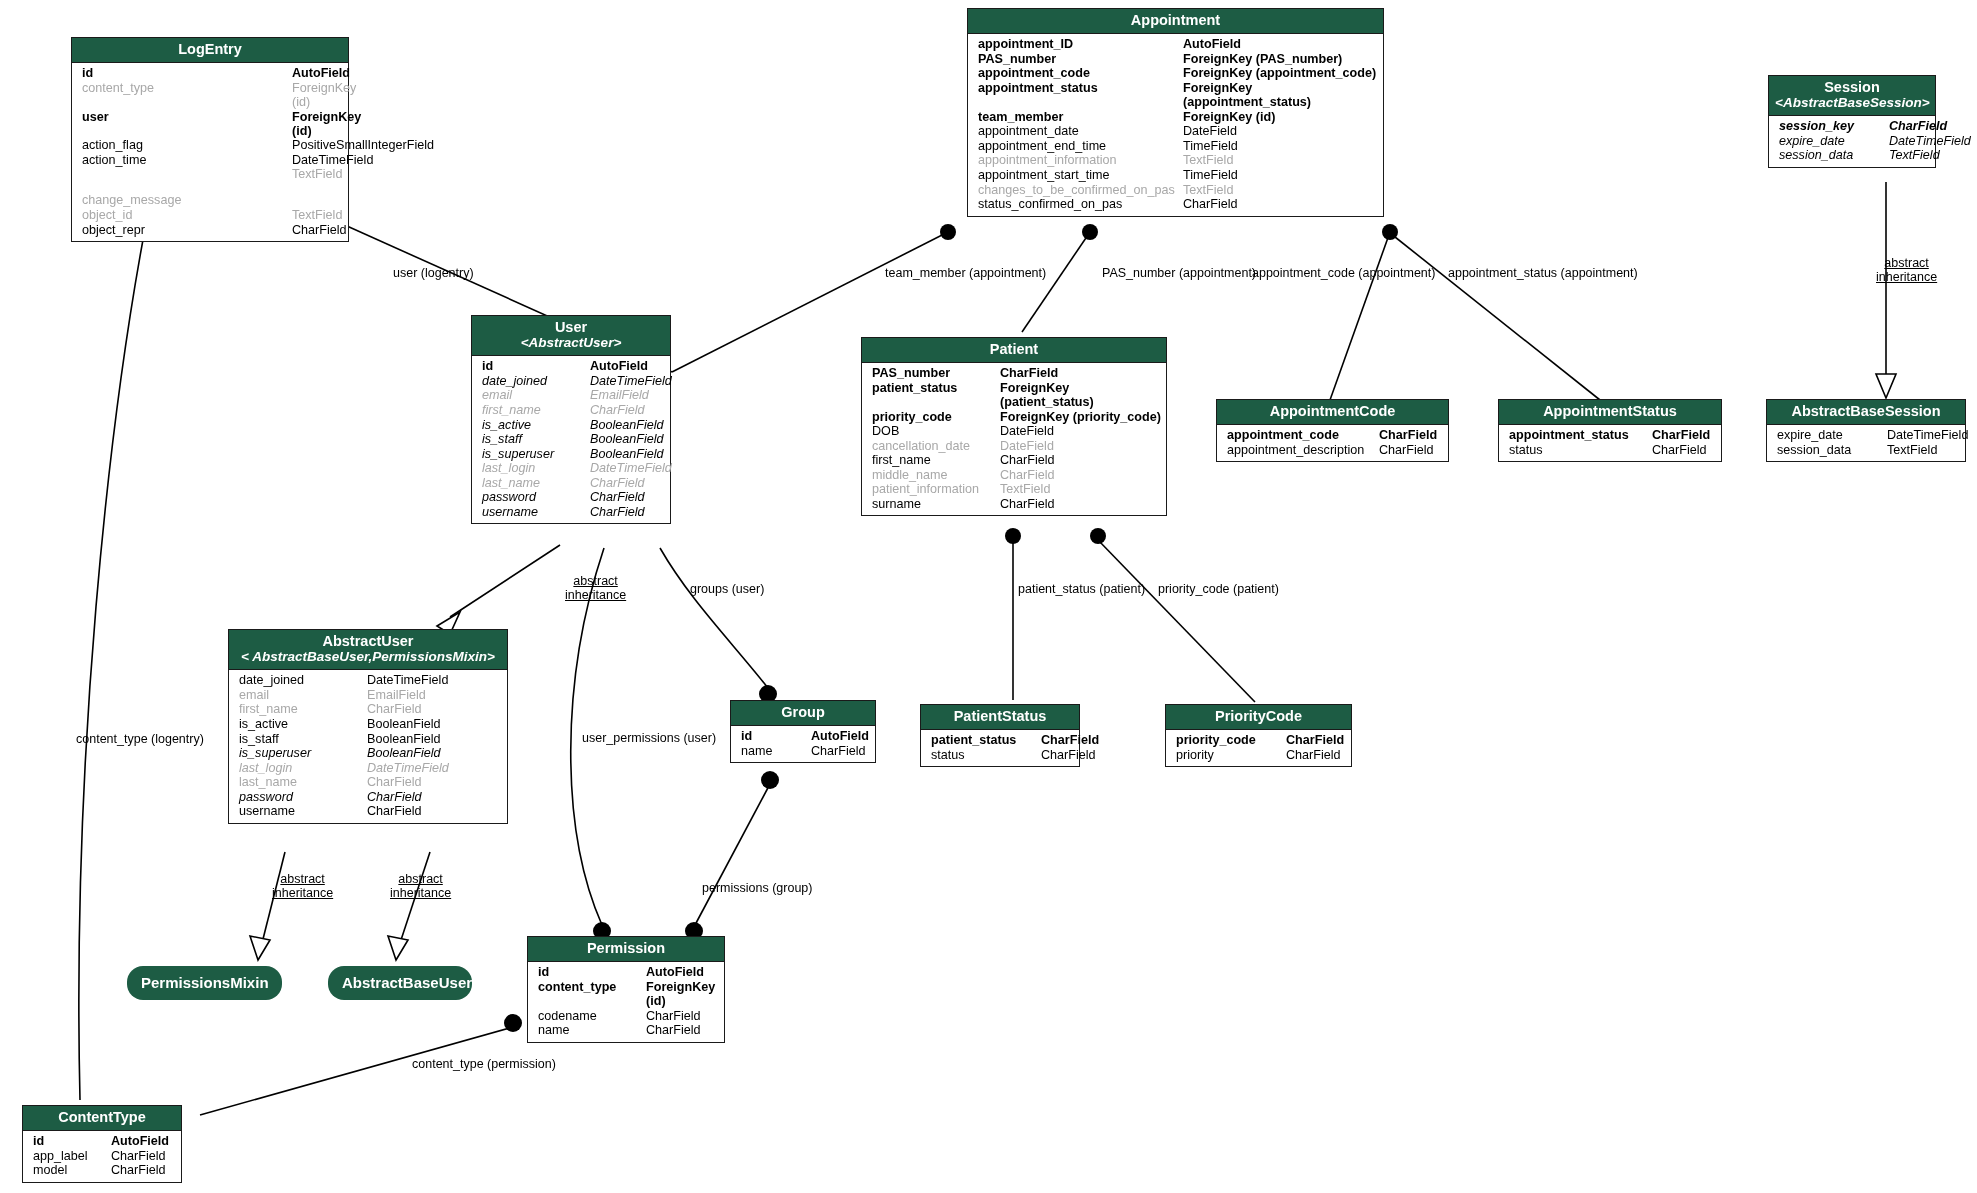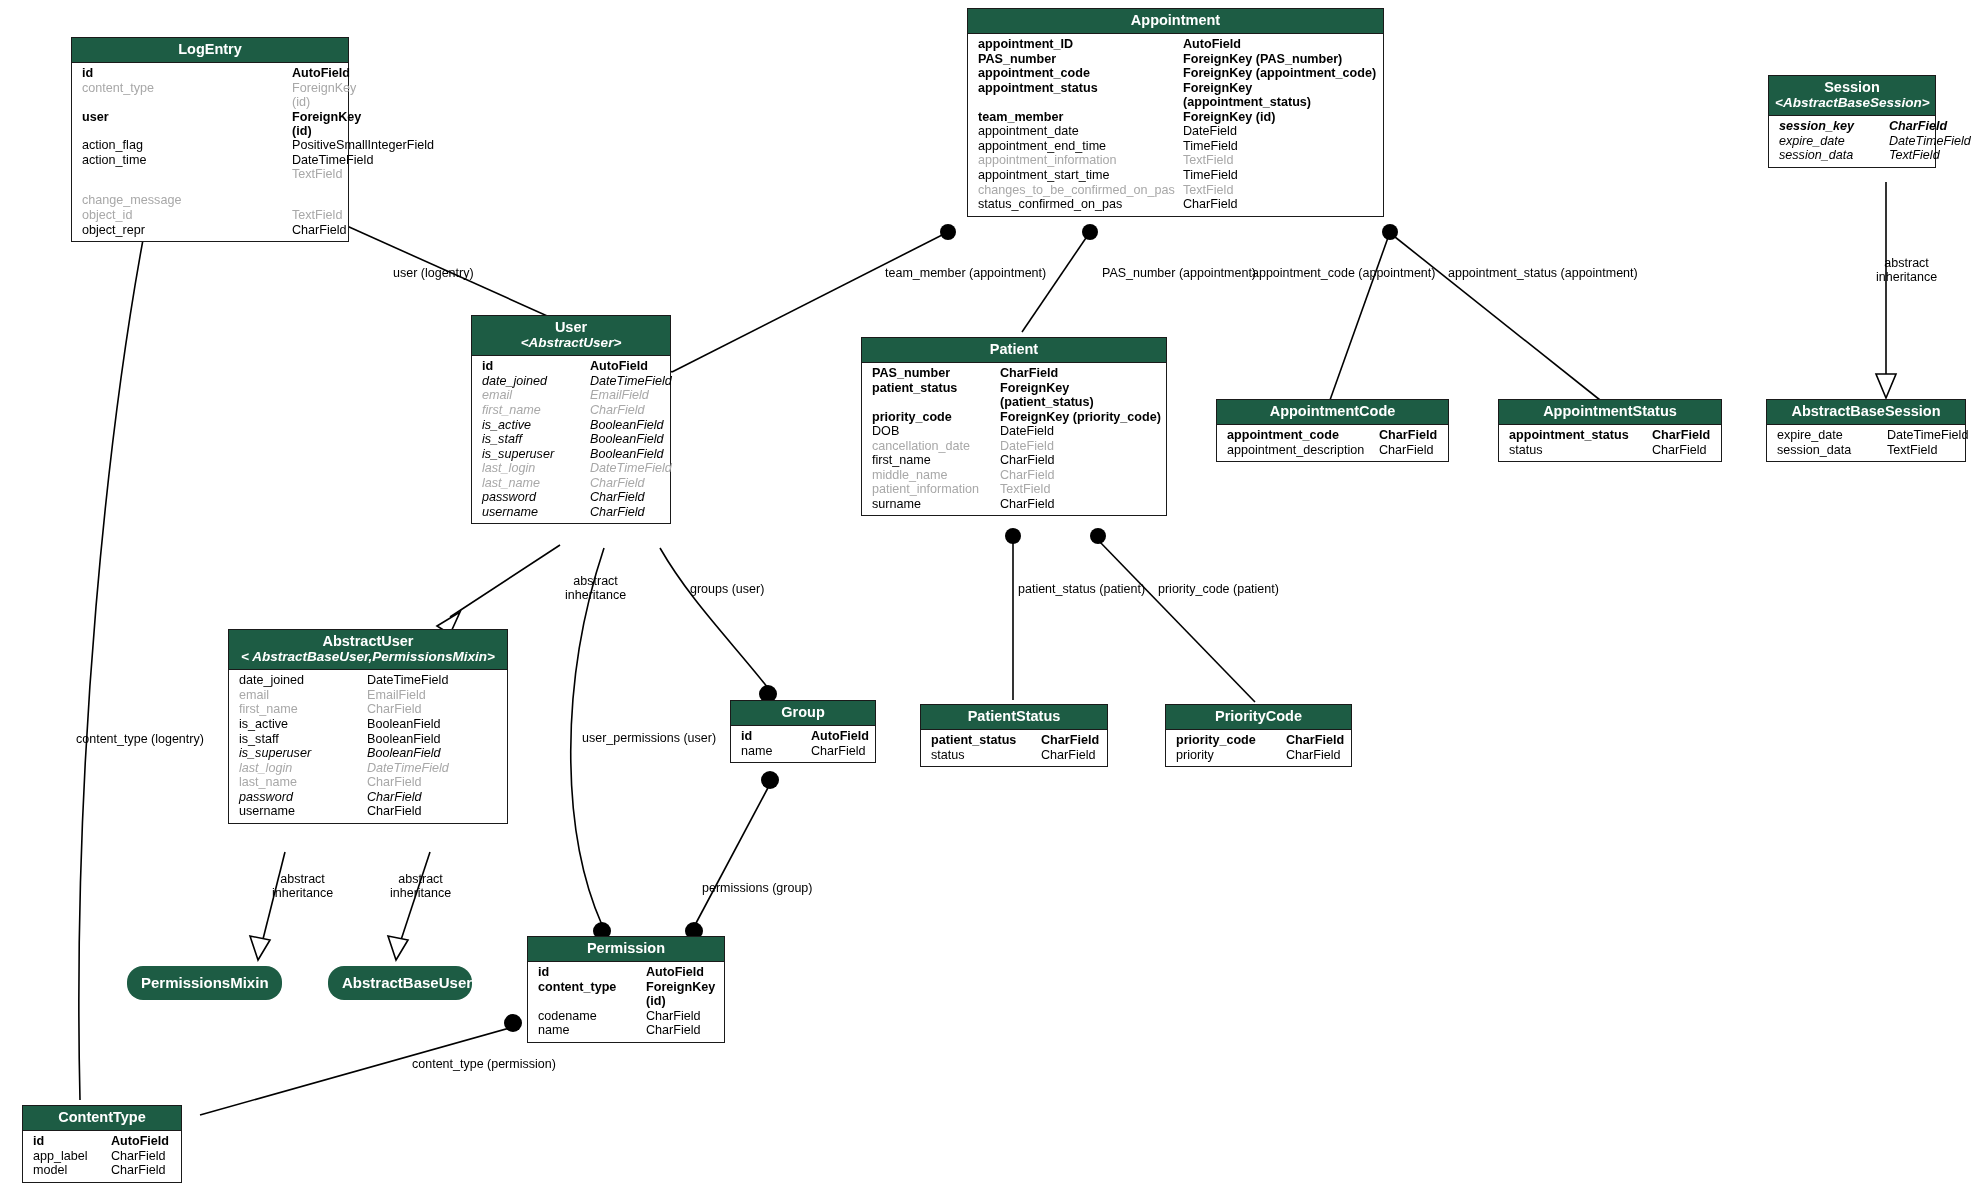--- a/index.html
+++ b/index.html
@@ -45,20 +45,21 @@
     position: absolute;
     font-size: 12.5px;
     color: #000000;
     white-space: nowrap;
     line-height: 13px;
     font-family: "Liberation Sans", sans-serif;
   }
   .edge-label.two {
     text-align: center;
     line-height: 14px;
+    text-decoration: underline;
   }
 
   
   .cls {
     position: absolute;
     border: 1.5px solid #1a1a1a;
     background: #ffffff;
     box-sizing: border-box;
   }
   .cls-title {
@@ -511,21 +512,21 @@
           <span class="fname" style="width: 70px; flex: 0 0 70px;">id</span>
           <span class="ftype">AutoField</span>
         </div>
         <div class="row ">
           <span class="fname" style="width: 70px; flex: 0 0 70px;">name</span>
           <span class="ftype">CharField</span>
         </div>
       </div>
   </div>
 
-  <div class="cls" style="left:920px; top:704px; width:188px;">
+  <div class="cls" style="left:920px; top:704px; width:160px;">
     <div class="cls-title">
       <span>PatientStatus</span>
     </div>
     <div class="cls-body">
         <div class="row b">
           <span class="fname" style="width: 110px; flex: 0 0 110px;">patient_status</span>
           <span class="ftype">CharField</span>
         </div>
         <div class="row ">
           <span class="fname" style="width: 110px; flex: 0 0 110px;">status</span>

